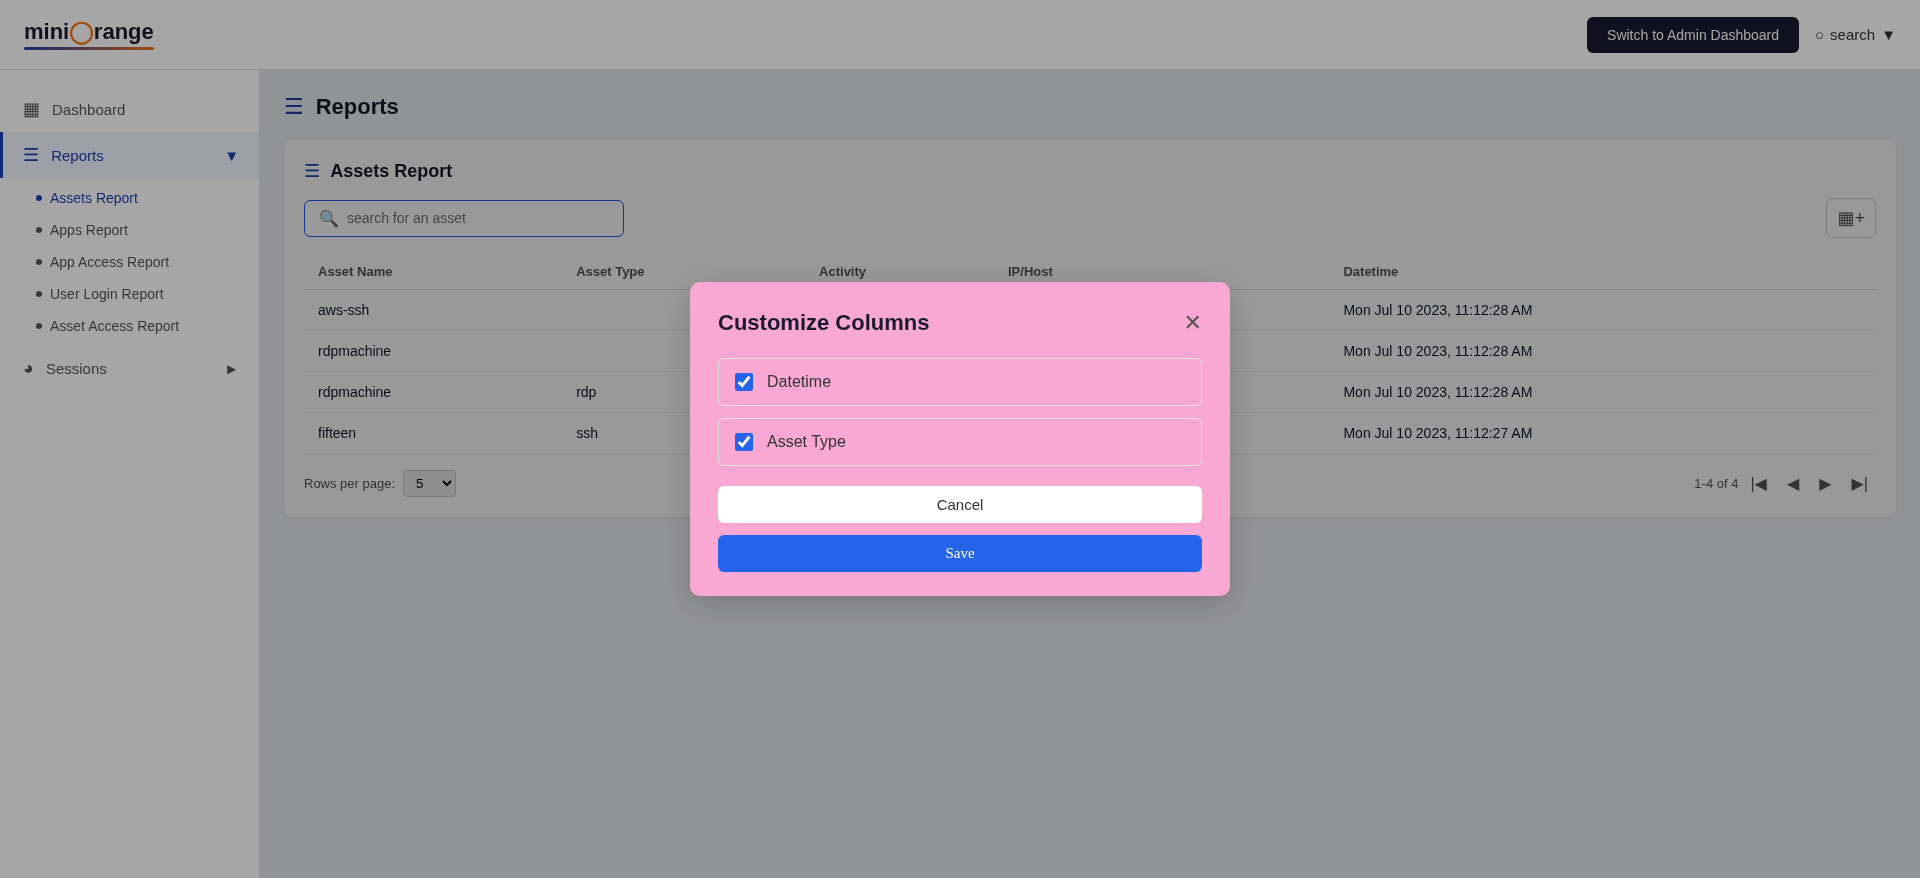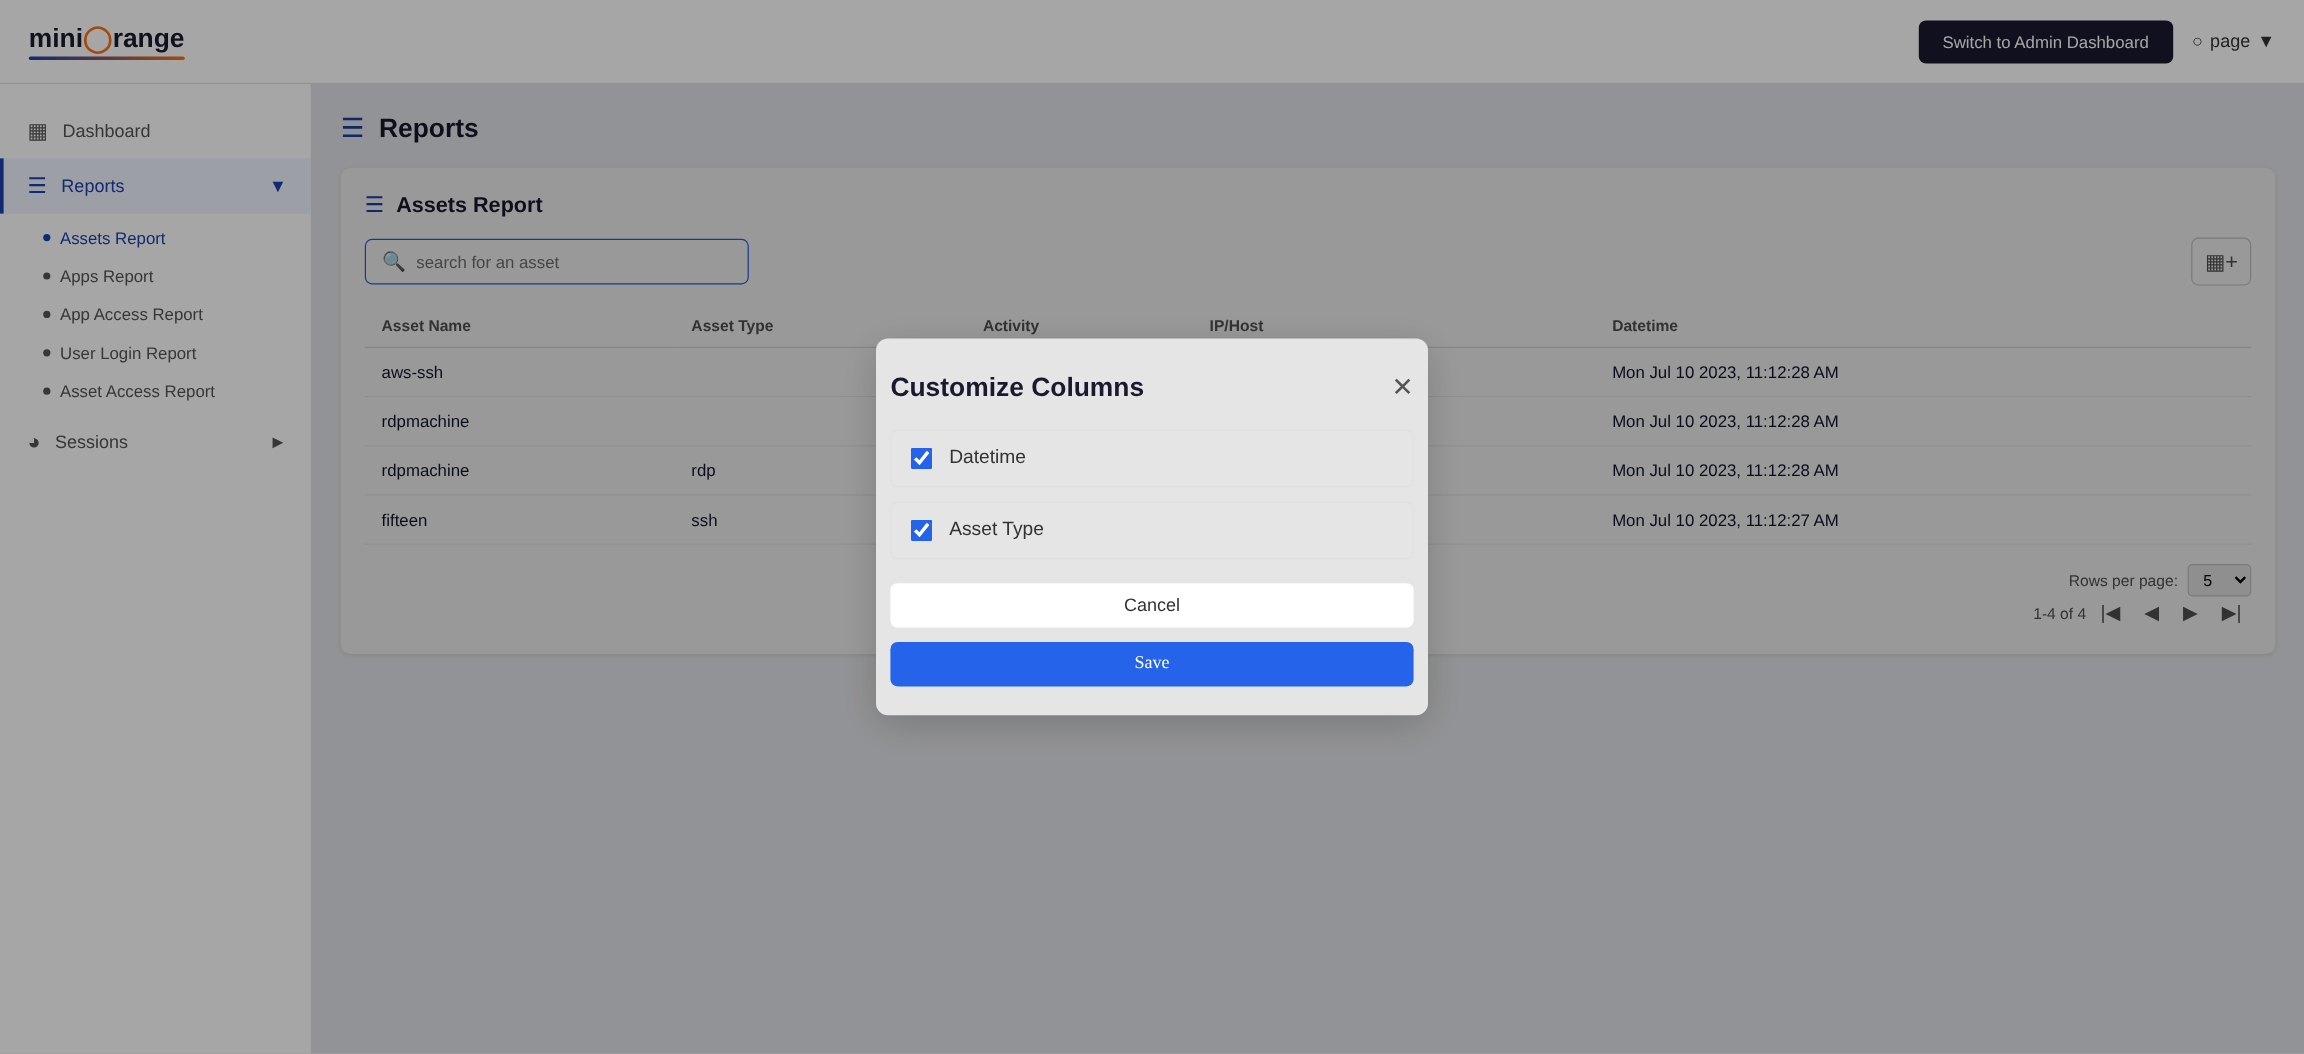--- a/index.html
+++ b/index.html
@@ -215,26 +215,25 @@
     }
     td {
       padding: 12px 14px;
       font-size: 14px;
       color: #0f172a;
       border-bottom: 1px solid #f0f0f0;
     }
 
     .table-footer {
       display: flex;
-      align-items: flex-end;
+      align-items: flex-start;
       justify-content: space-between;
       margin-top: 16px;
       font-size: 13px;
       color: #555;
-      flex-direction: column;
     }
     .rows-per-page { display: flex; align-items: center; gap: 8px; }
     .rows-per-page select { border: 1px solid #ccc; border-radius: 4px; padding: 4px 8px; }
     .pagination { display: flex; align-items: center; gap: 4px; }
     .pagination button {
       border: none;
       background: none;
       cursor: pointer;
       padding: 4px 8px;
       font-size: 16px;
@@ -246,24 +245,24 @@
     .modal-overlay {
       position: fixed;
       top: 0; left: 0; right: 0; bottom: 0;
       background: rgba(0,0,0,0.35);
       z-index: 200;
       display: flex;
       align-items: center;
       justify-content: center;
     }
     .modal {
-      background: #e5e5e5;
+      background: #f9a8d4;
       border-radius: 10px;
-      width: 460px;
-      padding: 28px 12px 24px;
+      width: 540px;
+      padding: 28px 28px 24px;
       box-shadow: 0 8px 32px rgba(0,0,0,0.18);
       position: relative;
     }
     .modal-header {
       display: flex;
       align-items: center;
       justify-content: space-between;
       margin-bottom: 22px;
     }
     .modal-title {
@@ -336,21 +335,21 @@
         <span style="color:#f97316;font-size:22px;font-weight:700;">◯</span>
         <span class="logo-text">range</span>
       </div>
       <div class="logo-underline"></div>
     </div>
   </div>
   <div class="header-right">
     <button class="switch-btn">Switch to Admin Dashboard</button>
     <div class="admin-dropdown">
       <span>○</span>
-      <span>page</span>
+      <span>search</span>
       <span>▼</span>
     </div>
   </div>
 </div>
 
 <div class="layout">
 
   <div class="sidebar">
     <div class="sidebar-nav">
 

